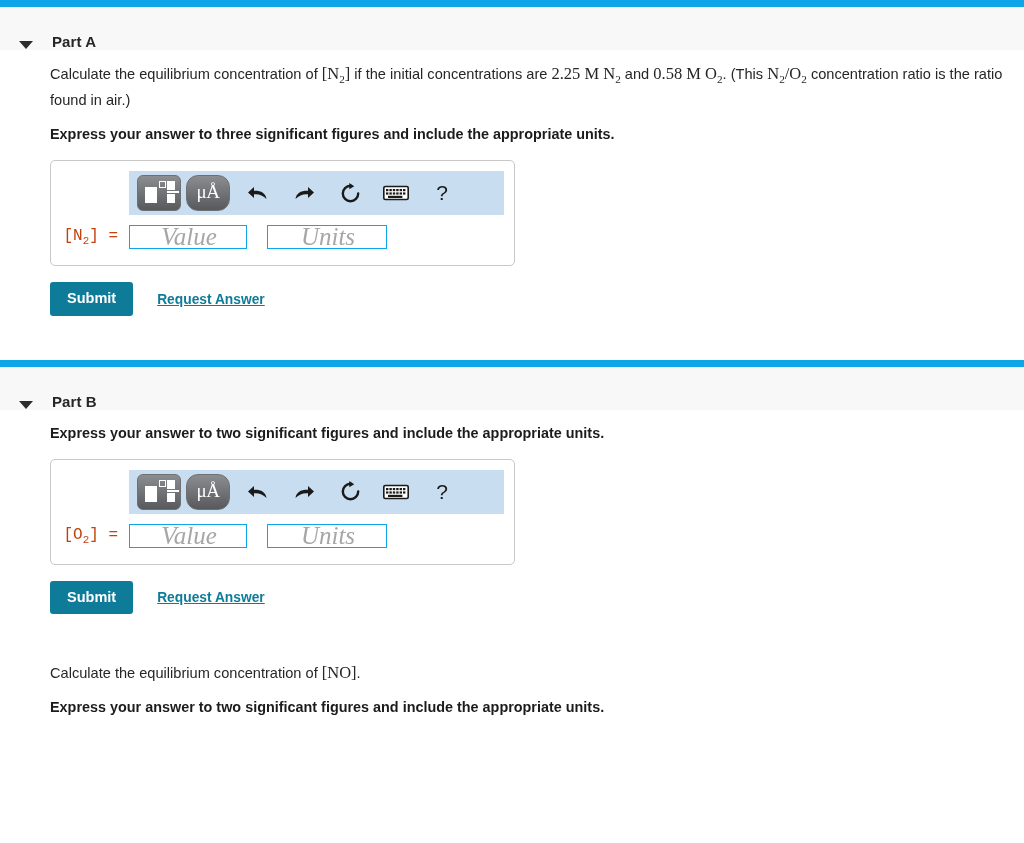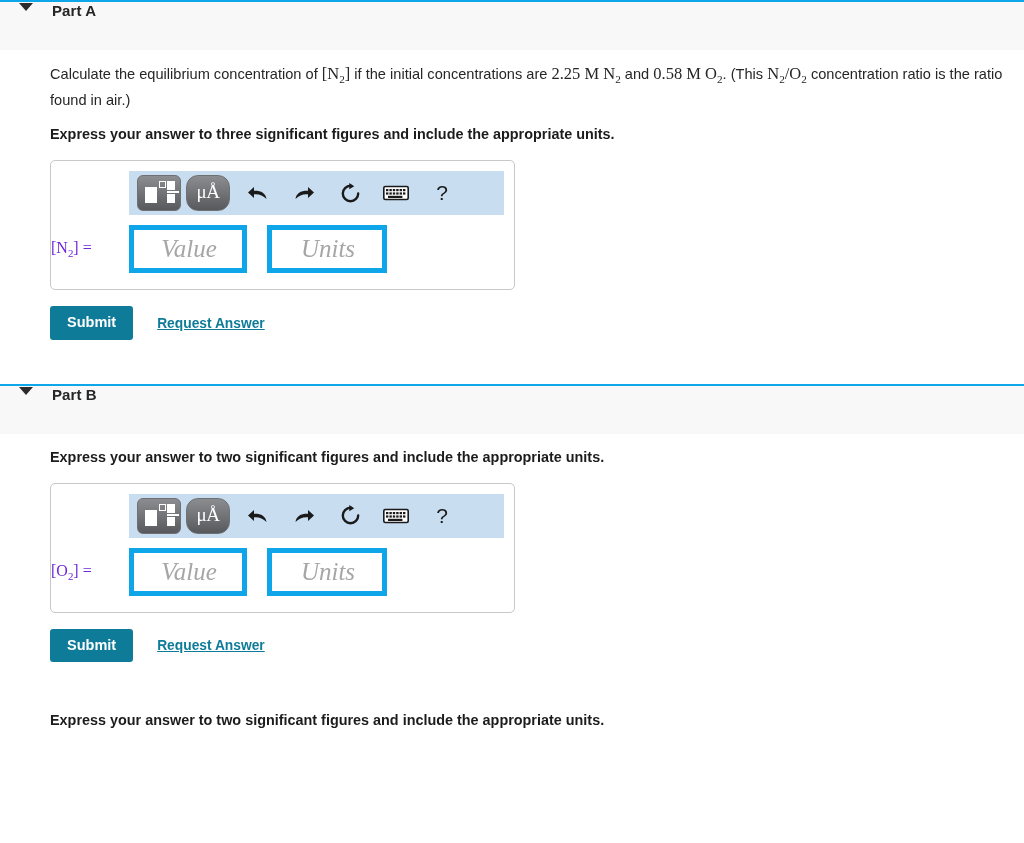--- a/index.html
+++ b/index.html
@@ -14,24 +14,24 @@
     position: relative;
     width: 1024px; height: 843px;
     background: #ffffff;
     overflow: hidden;
   }
 
   
   .part-header {
     position: relative;
     background: #f8f8f8;
-    border-top: 2px solid #0ea5e9;
+    border-top: 7px solid #0ea5e9;
     height: 50px;
     display: flex;
-    align-items: flex-start;
+    align-items: flex-end;
   }
   .disclosure {
     width: 52px;
     display: flex;
     align-items: center;
     justify-content: center;
     cursor: pointer;
   }
   .disclosure svg { display: block; }
   .part-title {
@@ -119,30 +119,30 @@
     font-family: "Liberation Sans", sans-serif;
   }
 
   .input-row {
     display: flex;
     align-items: center;
     padding: 10px 10px 16px 0;
   }
   .eq-label {
     width: 78px;
-    text-align: left;
+    text-align: right;
     padding-right: 11px;
-    font-family: Liberation Serif, serif;
+    font-family: Liberation Mono, monospace;
     font-size: 16px;
-    color: #6d28d9;
+    color: #c2410c;
     white-space: nowrap;
   }
   .field {
-    height: 48px;
-    border: 5px solid #0ea5e9;
+    height: 24px;
+    border: 1px solid #0ea5e9;
     background: #ffffff;
     display: flex;
     align-items: center;
     padding-left: 2px;
     cursor: text;
   }
   .field.value { width: 118px; }
   .field.units { width: 120px; margin-left: 20px; justify-content: center; }
   .ph {
     width: 100%;
@@ -349,16 +349,19 @@
 
     <div class="submit-row">
       <button class="submit-btn">Submit</button>
       <span class="req-link">Request Answer</span>
     </div>
     <div class="gap-b"></div>
   </div>
 
 
   <div class="part-body">
+    <div class="qtext">
+      <span>Calculate the equilibrium concentration of </span><span class="mathser">[NO]</span><span>.</span>
+    </div>
     <div class="instruction">Express your answer to two significant figures and include the appropriate units.</div>
   </div>
 
 </div>
 
 </body></html>

